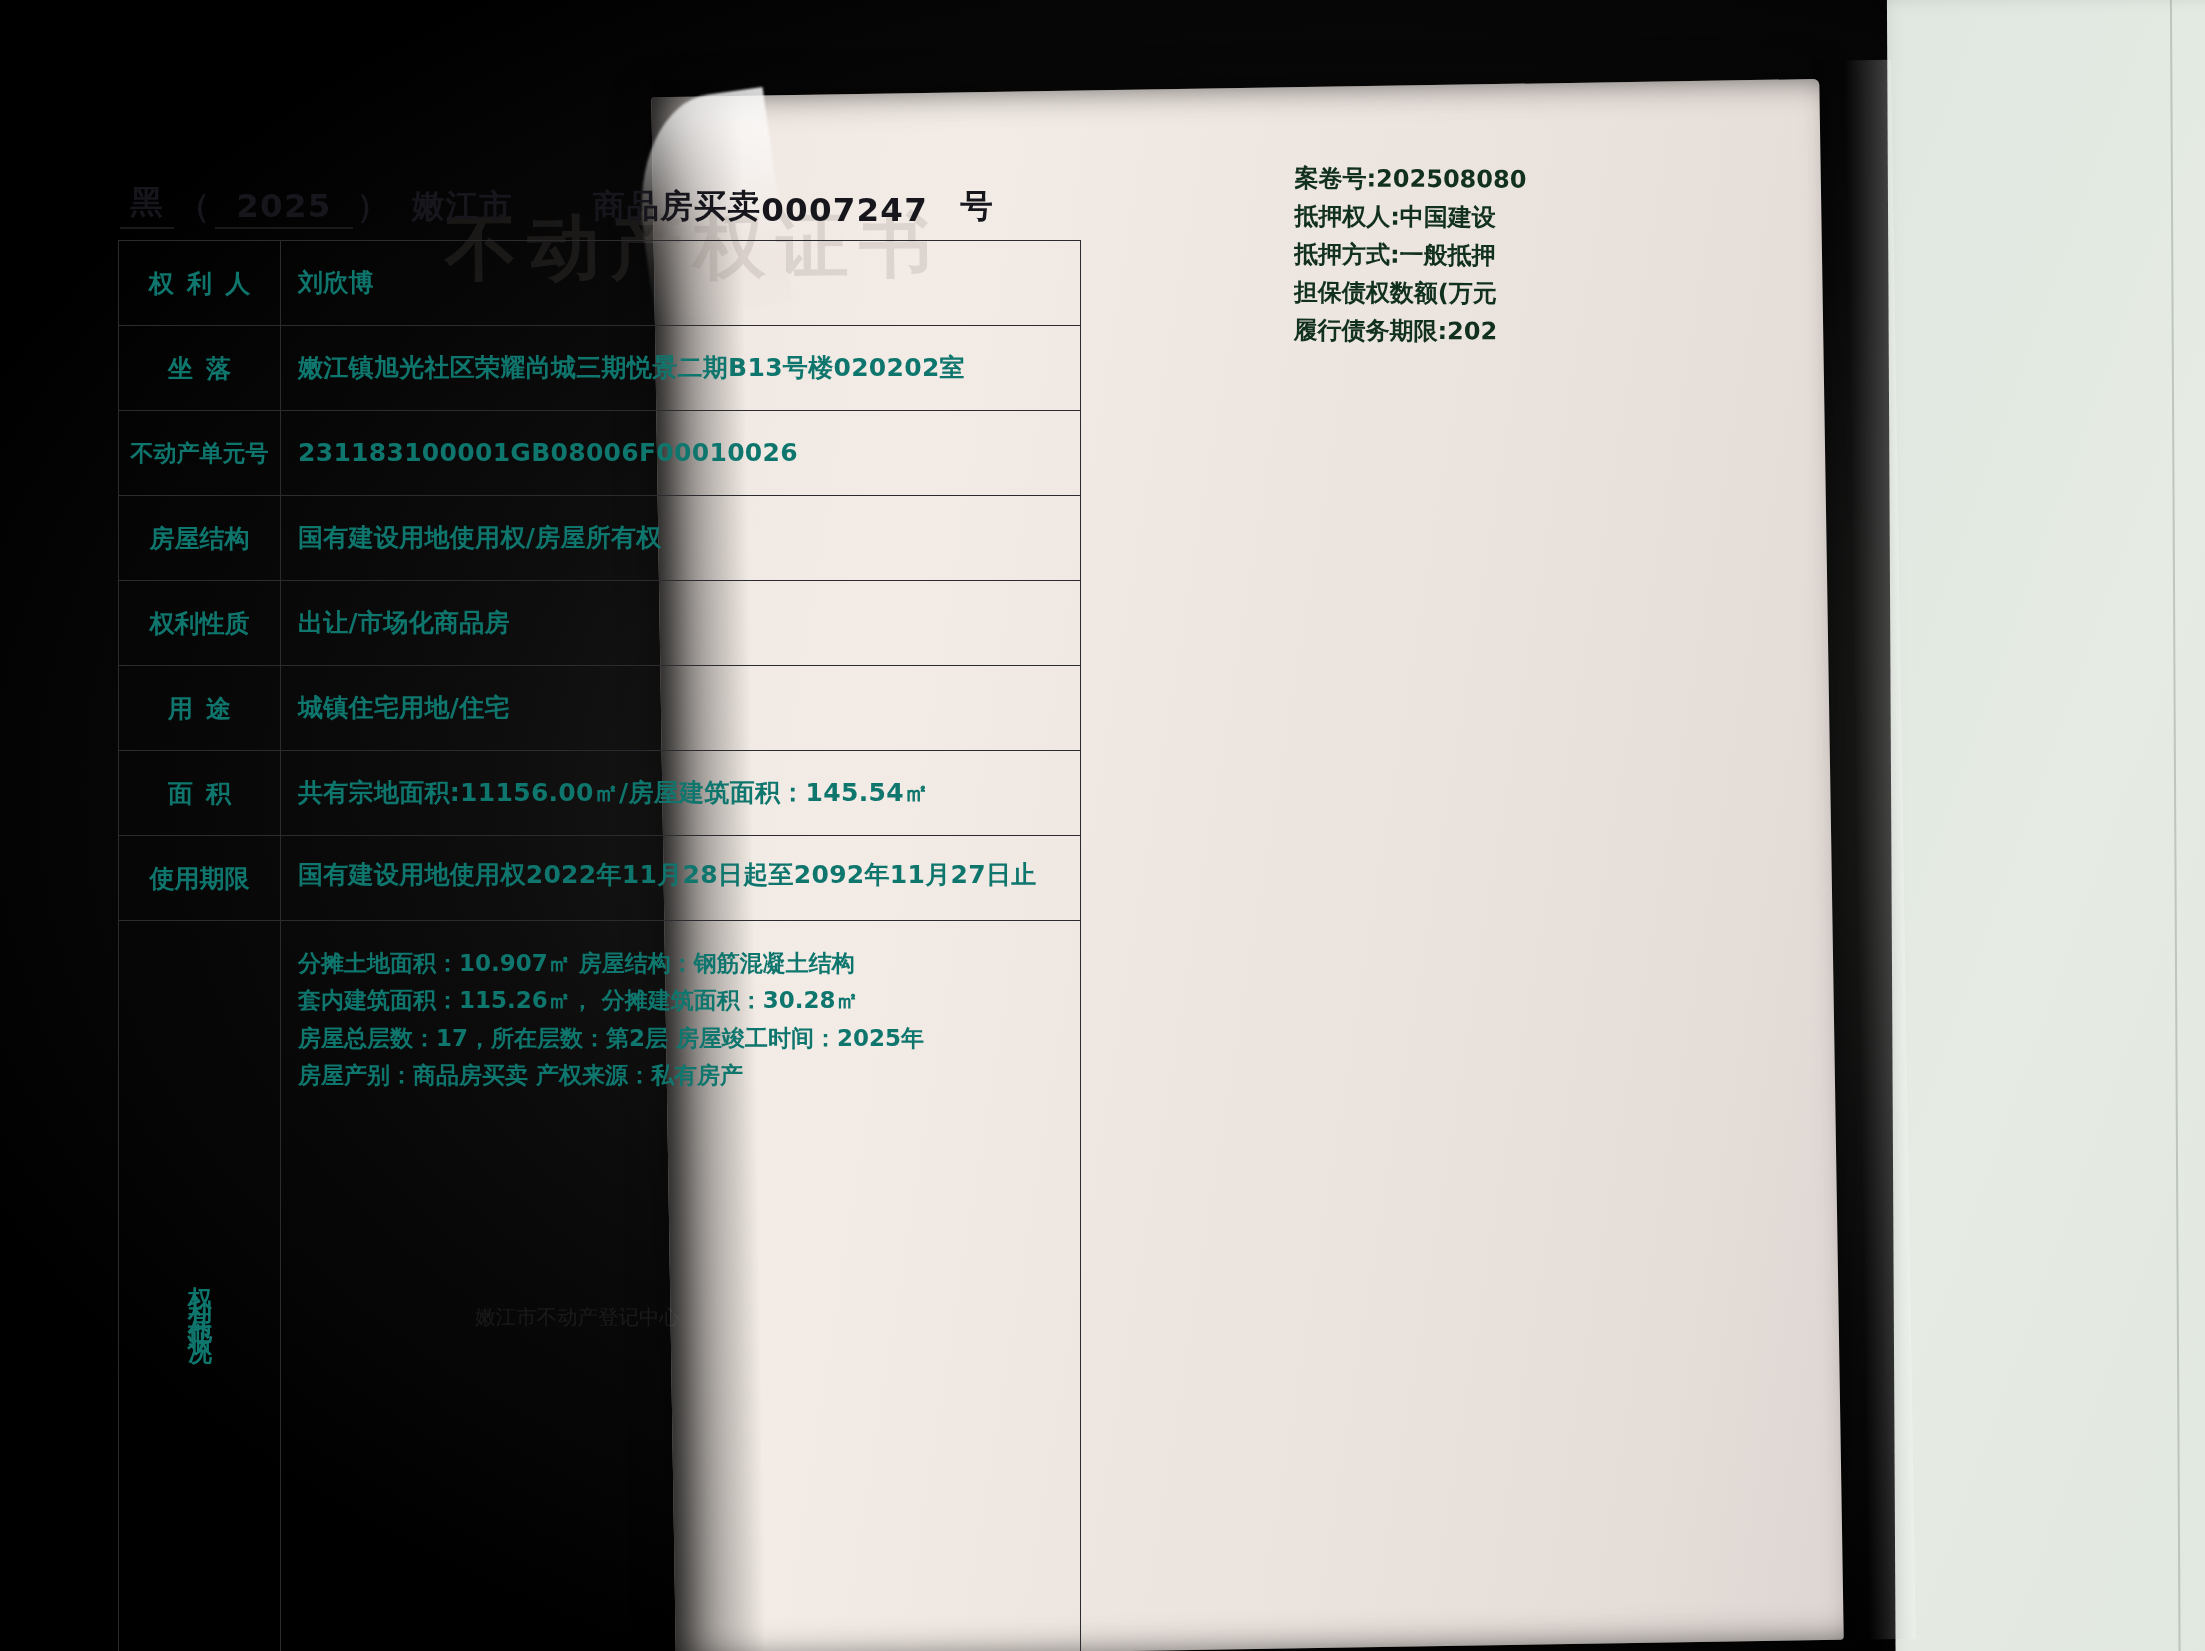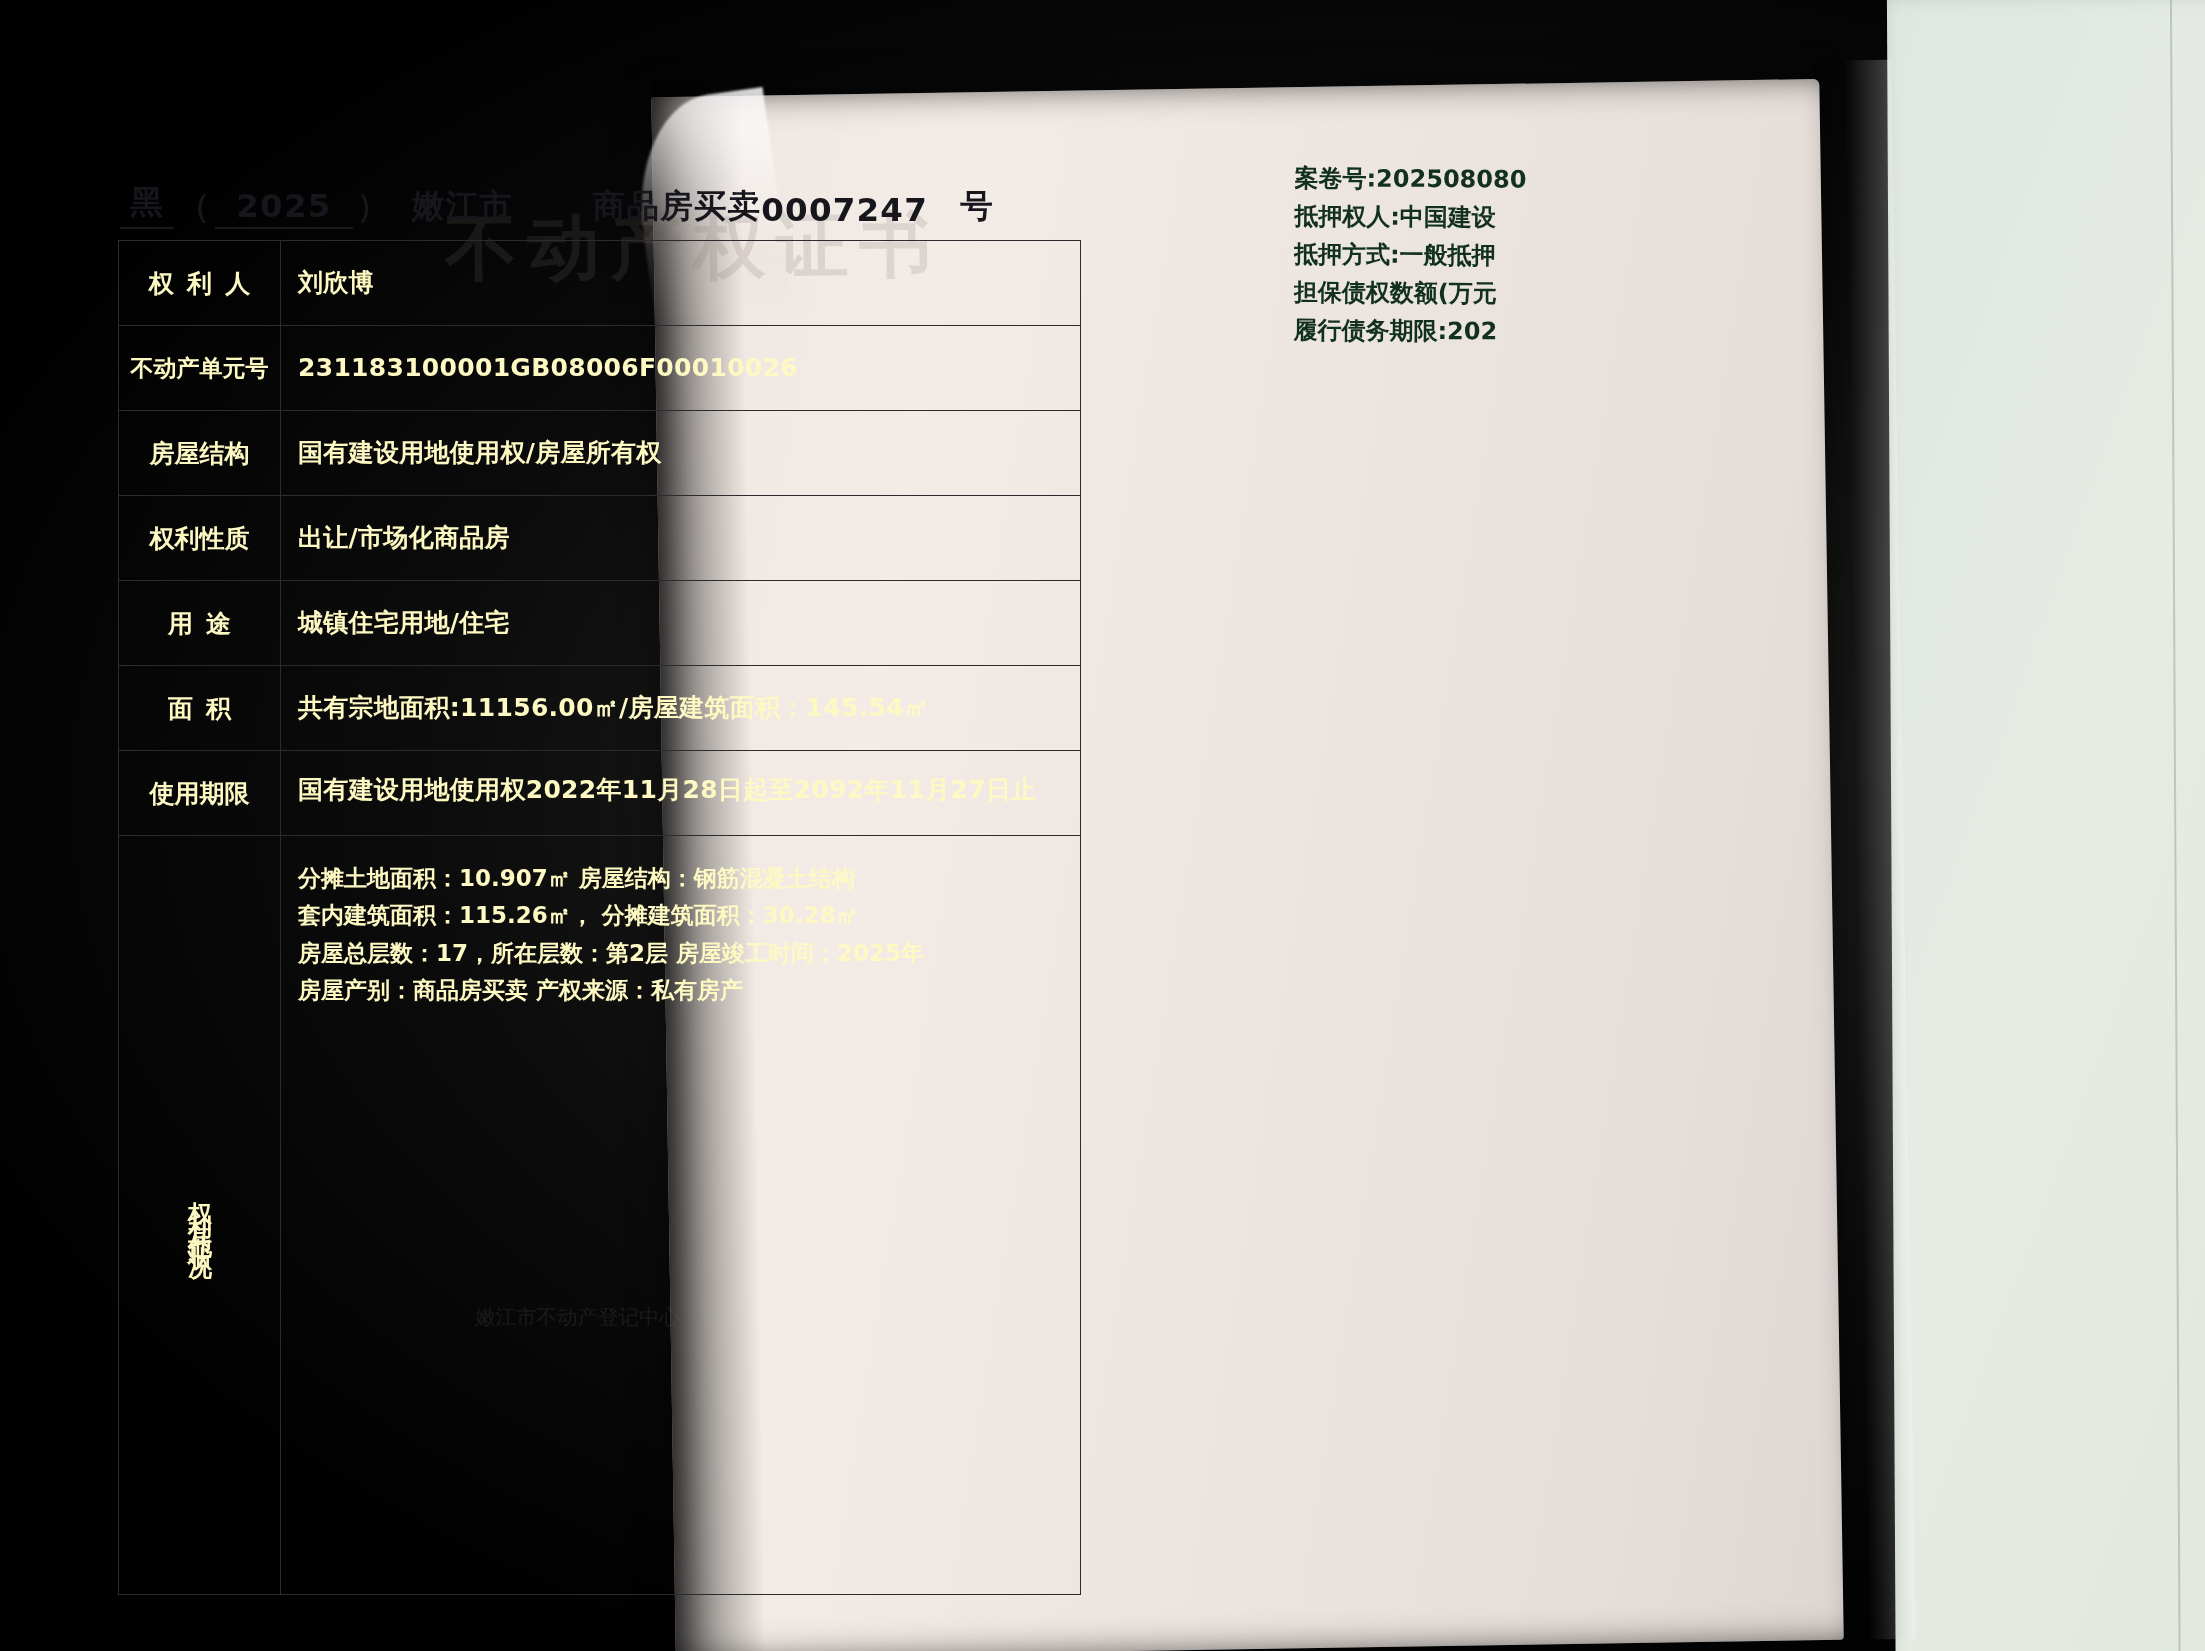--- a/index.html
+++ b/index.html
@@ -134,21 +134,21 @@
     top: 240px;
     width: 963px;
     border-collapse: collapse;
     background: transparent;
     table-layout: fixed;
   }
   .cert-table td {
     border: 1.8px solid #2c2c30;
     padding: 0;
     vertical-align: middle;
-    color: #fef9c3;
+    color: #0f766e;
   }
   td.label {
     width: 161px;
     height: 84px;
     text-align: center;
     font-size: 25px;
     letter-spacing: 0px;
     font-family: "DejaVu Sans", "Liberation Sans", sans-serif;
     font-weight: 600;
   }
@@ -258,20 +258,24 @@
   <span>号</span>
 </div>
 
 <table class="cert-table">
   <tbody>
     <tr>
       <td class="label"><span class="sp">权利人</span></td>
       <td class="value">刘欣博</td>
     </tr>
     <tr>
+      <td class="label"><span class="sp">坐落</span></td>
+      <td class="value">嫩江镇旭光社区荣耀尚城三期悦景二期B13号楼020202室</td>
+    </tr>
+    <tr>
       <td class="label" style="font-size:23px;">不动产单元号</td>
       <td class="value">231183100001GB08006F00010026</td>
     </tr>
     <tr>
       <td class="label">房屋结构</td>
       <td class="value">国有建设用地使用权/房屋所有权</td>
     </tr>
     <tr>
       <td class="label">权利性质</td>
       <td class="value">出让/市场化商品房</td>

